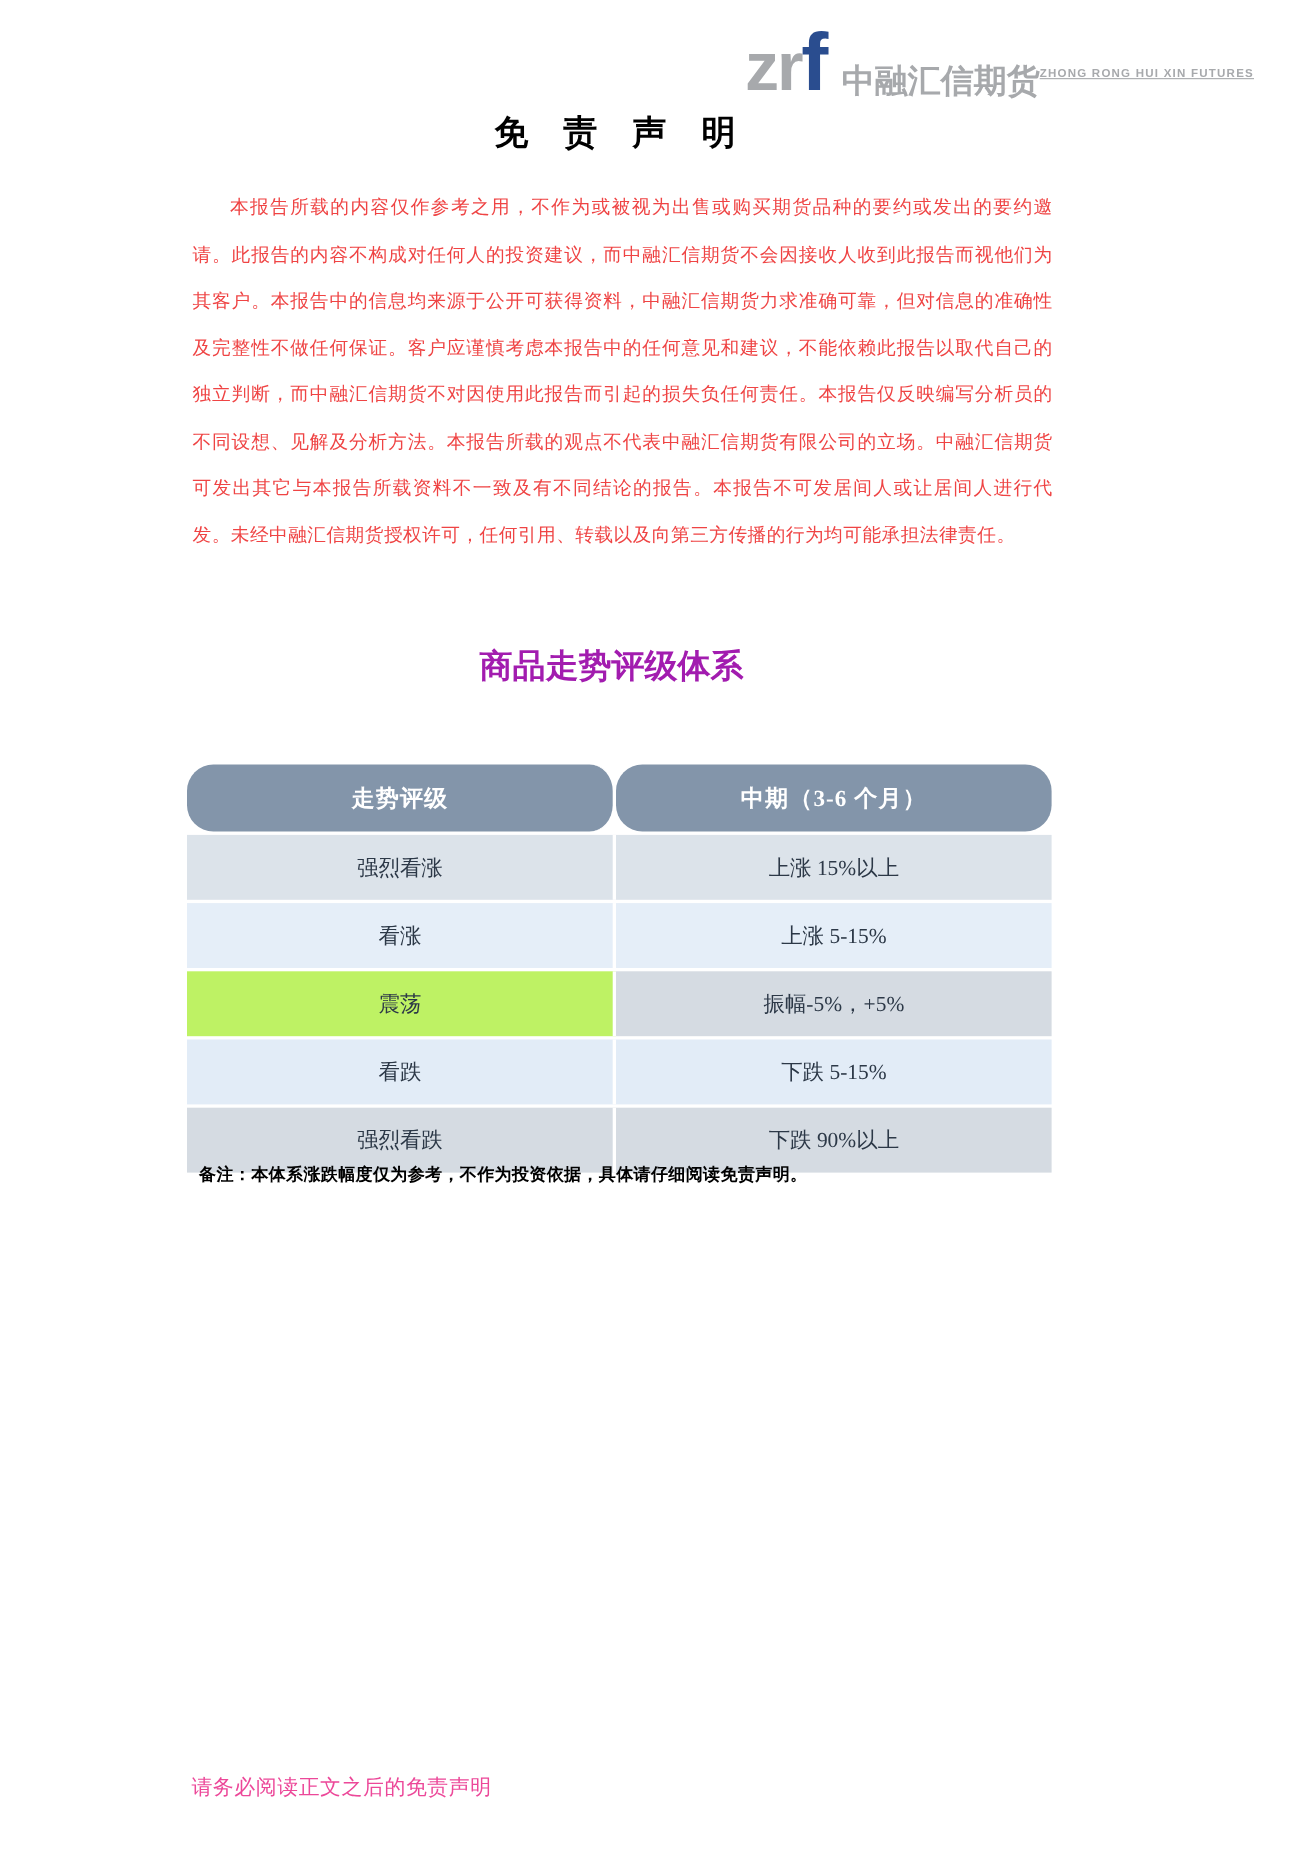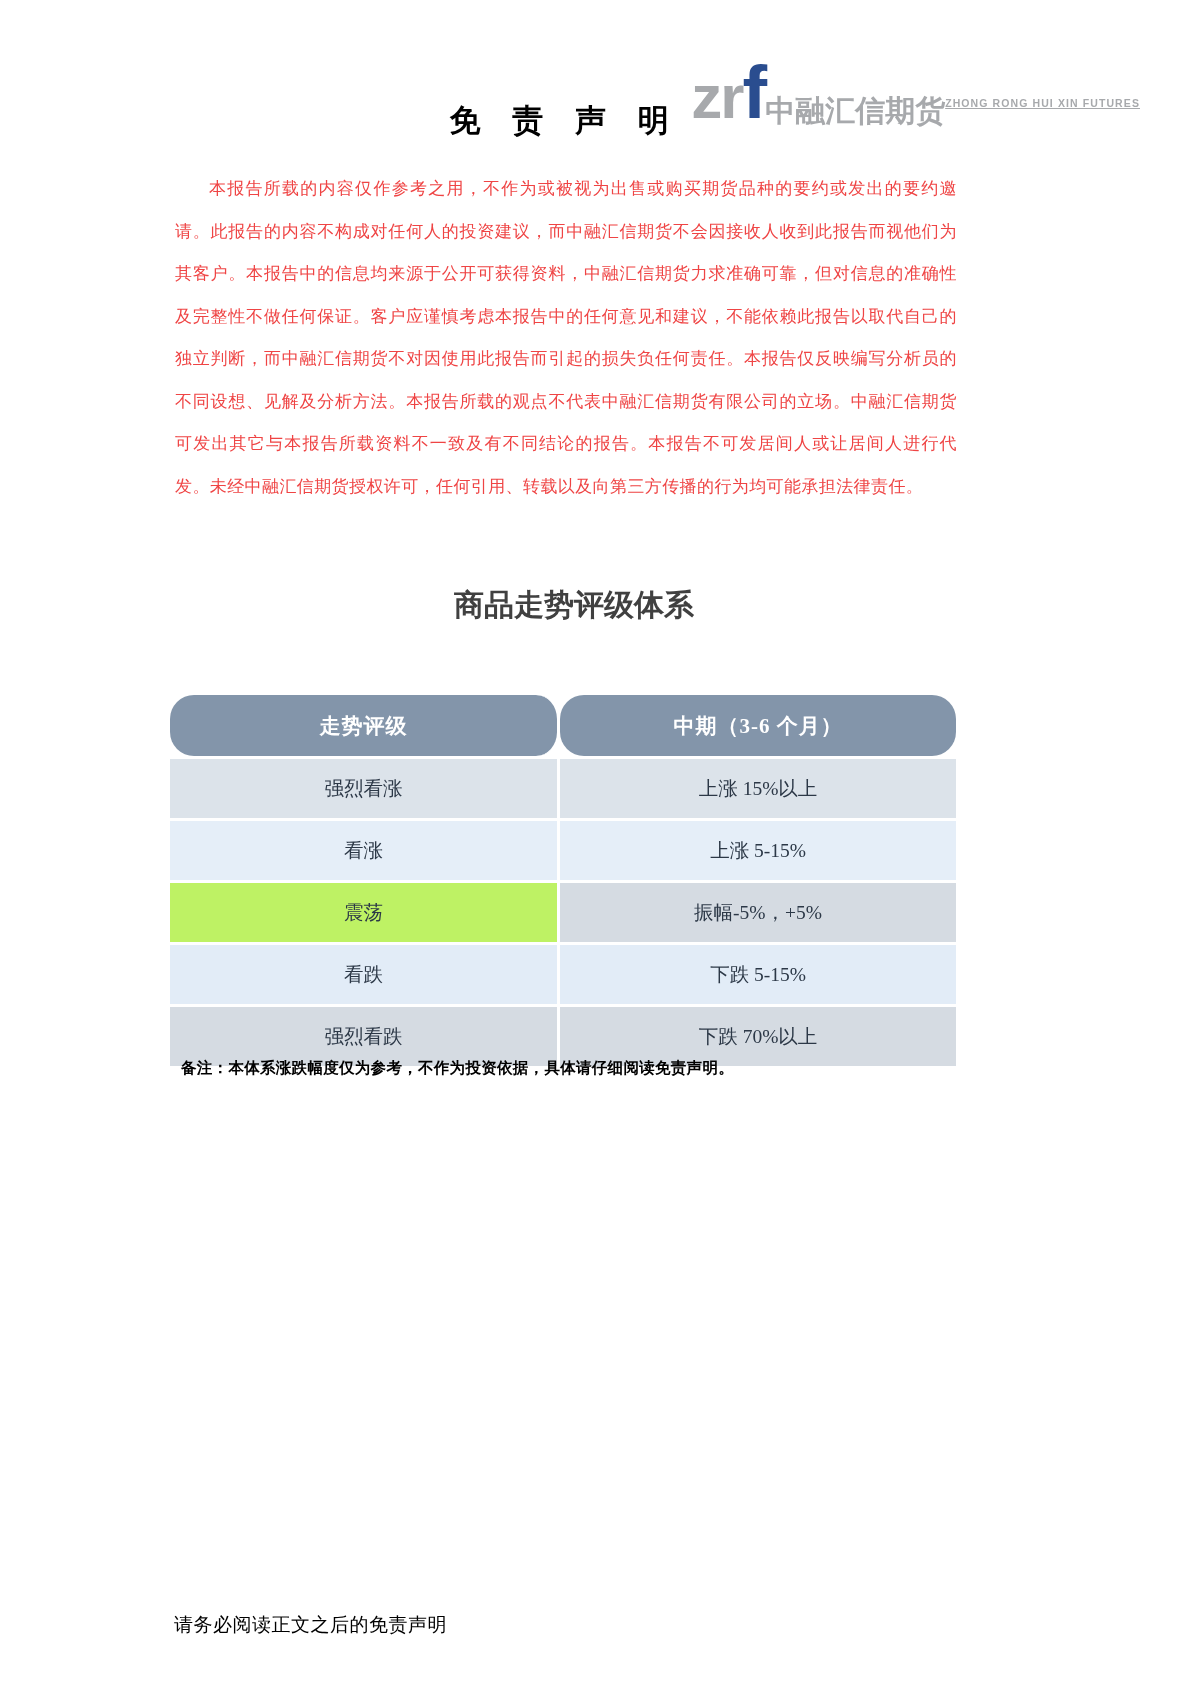--- a/index.html
+++ b/index.html
@@ -13,21 +13,21 @@
     color: #1a1a1a;
   }
 
   
   .logo {
     position: absolute;
     top: 22px;
     right: 50px;
     display: flex;
     align-items: flex-end;
-    margin-top: 36px;
+    gap: 14px;
   }
   .logo-zrf {
     font-family: "Liberation Sans", "DejaVu Sans", sans-serif;
     font-weight: 800;
     font-size: 62px;
     line-height: 0.95;
     letter-spacing: -2px;
   }
   .logo-zr { color: var(--logo-gray, #a7a9ac); }
   .logo-f  { color: var(--logo-blue, #2a4d8f); font-size: 74px; }
@@ -61,27 +61,27 @@
     margin: 0;
     text-align: center;
     font-size: 31px;
     font-weight: 700;
     letter-spacing: 12px;
     color: #000000;
   }
   .section-title {
     position: absolute;
     top: 585px;
-    left: 184px;
+    left: 166px;
     width: 780px;
     margin: 0;
     text-align: center;
     font-size: 30px;
     font-weight: 700;
-    color: #404040;
+    color: #a21caf;
   }
 
   
   .disclaimer {
     position: absolute;
     top: 168px;
     left: 175px;
     width: 782px;
     margin: 0;
     font-size: 17px;
@@ -133,21 +133,21 @@
     font-size: 15.5px;
     font-weight: 700;
     color: #000000;
     letter-spacing: 0.3px;
   }
   .page-footer {
     position: absolute;
     top: 1612px;
     left: 174px;
     font-size: 19px;
-    color: #000000;
+    color: #ec4899;
     letter-spacing: 0.5px;
   }
 </style>
 </head>
 <body>
 
 <div class="page">
 
   <header class="logo">
     <div class="logo-zrf"><span class="logo-zr">zr</span><span class="logo-f">f</span></div>
@@ -182,21 +182,21 @@
         <tr>
           <td style="background: #bef264;">震荡</td>
           <td style="background: rgb(213, 219, 226);">振幅-5%，+5%</td>
         </tr>
         <tr>
           <td style="background: rgb(226, 236, 247);">看跌</td>
           <td style="background: rgb(226, 236, 247);">下跌 5-15%</td>
         </tr>
         <tr>
           <td style="background: rgb(213, 219, 226); font-family: Liberation Mono, monospace;">强烈看跌</td>
-          <td style="background: rgb(213, 219, 226);">下跌 70%以上</td>
+          <td style="background: rgb(213, 219, 226);">下跌 90%以上</td>
         </tr>
       </tbody>
   </table>
 
   <div class="note">备注：本体系涨跌幅度仅为参考，不作为投资依据，具体请仔细阅读免责声明。</div>
 
   <footer class="page-footer">请务必阅读正文之后的免责声明</footer>
 
 </div>
 

